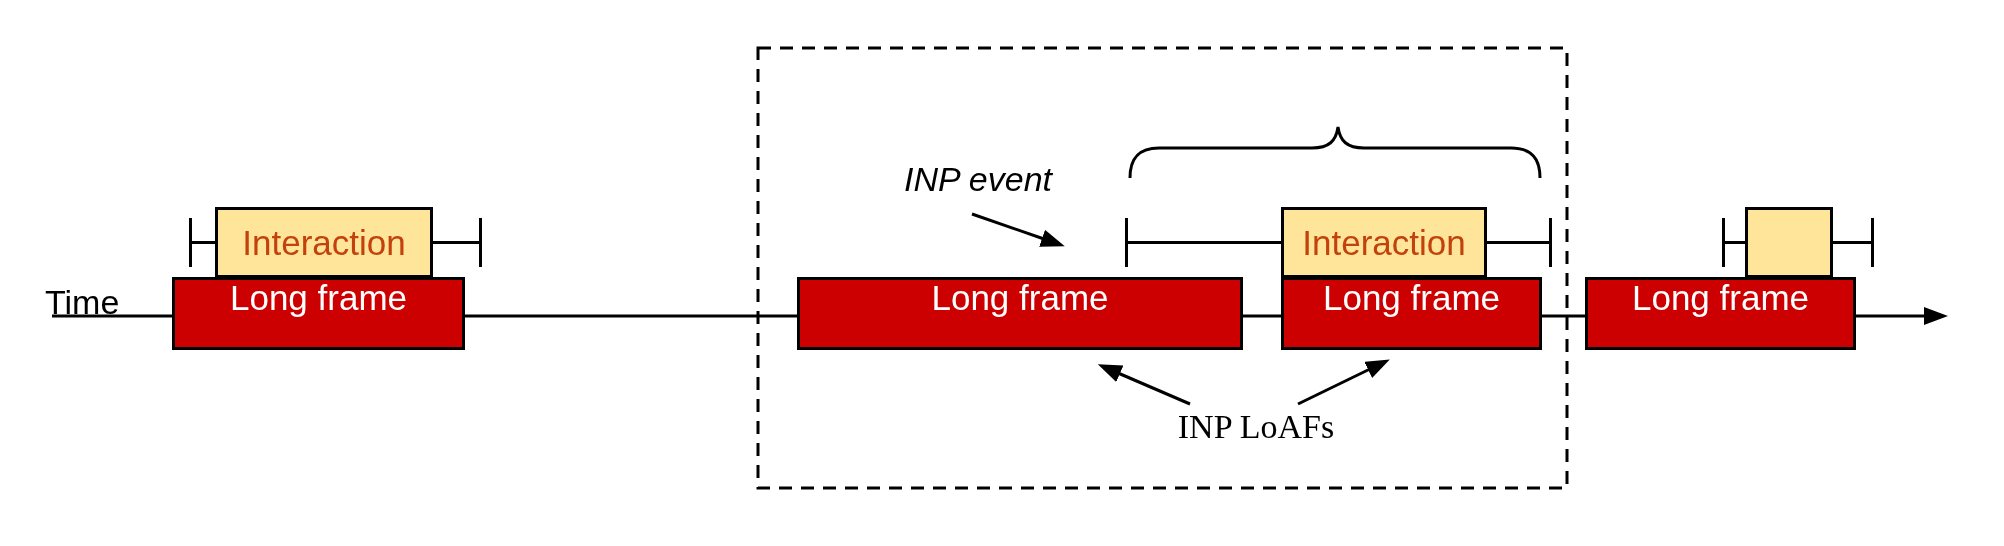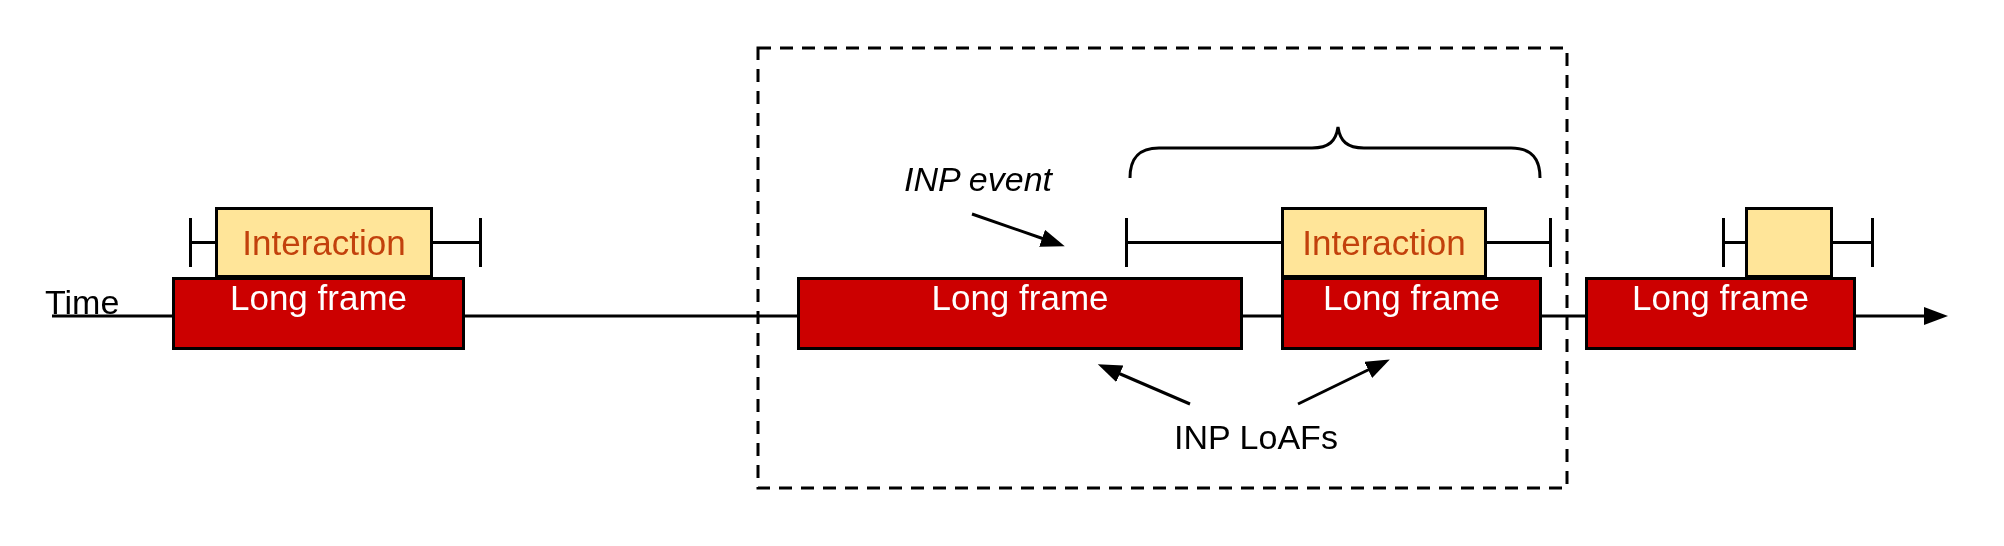--- a/index.html
+++ b/index.html
@@ -101,15 +101,15 @@
 
   <div class="whisker" style="left:190px;width:25px;"></div>
   <div class="whisker" style="left:433px;width:47px;"></div>
   <div class="whisker" style="left:1126px;width:157px;"></div>
   <div class="whisker" style="left:1487px;width:63px;"></div>
   <div class="whisker" style="left:1723px;width:22px;"></div>
   <div class="whisker" style="left:1833px;width:39px;"></div>
 
   <div class="label" style="left:45px;top:276px;margin-top:8px;">Time</div>
   <div class="label centered" style="left:978px;top:161px;font-style:italic;">INP event</div>
-  <div class="label centered" style="left:1256px;top:419px;">INP LoAFs</div>
+  <div class="label centered" style="left:1256px;top:408px;font-family:Liberation Serif, serif;">INP LoAFs</div>
 
 </div>
 
 </body></html>

